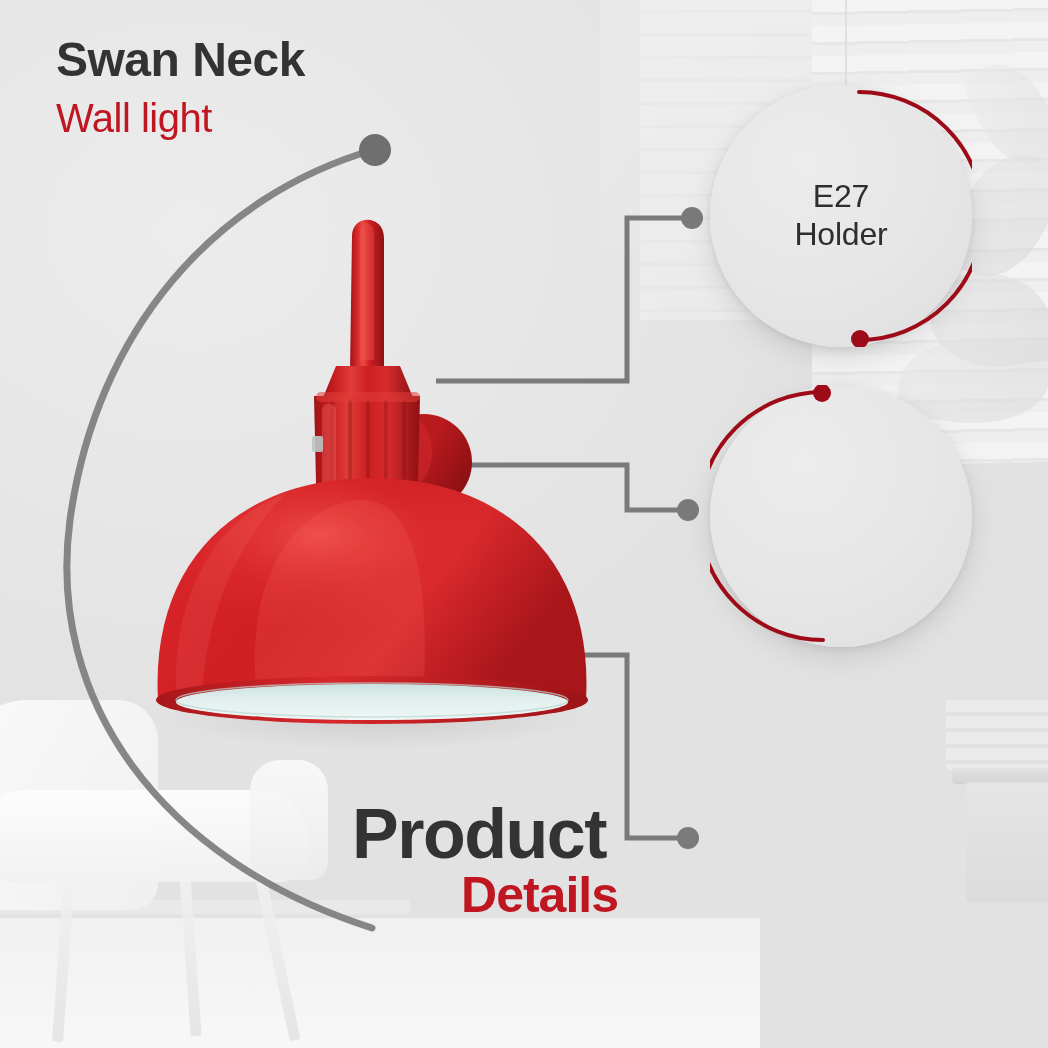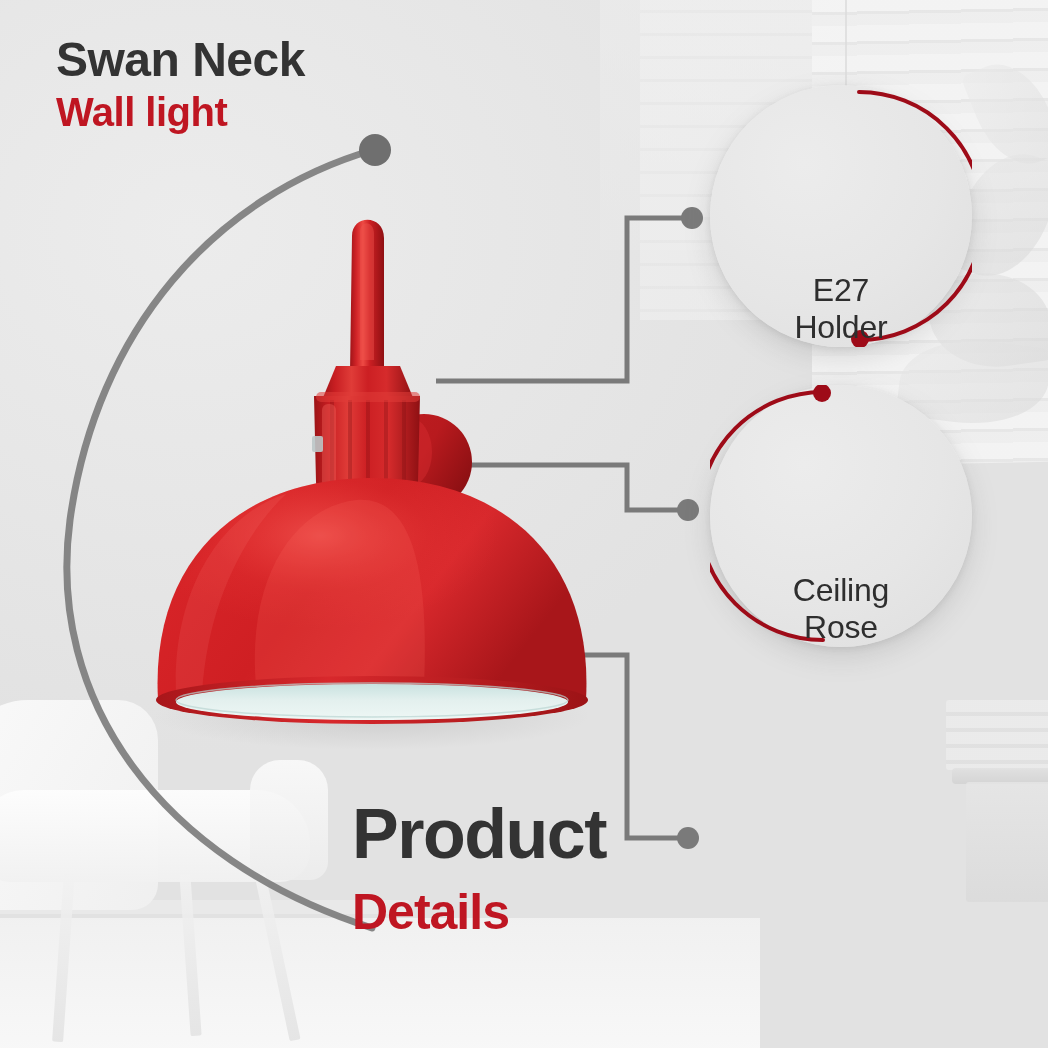--- a/index.html
+++ b/index.html
@@ -106,38 +106,38 @@
 
   
   .connectors{position:absolute;left:0;top:0;width:1048px;height:1048px;pointer-events:none;}
 
   
   .title-block{position:absolute;left:56px;top:36px;}
   .title-l1{
     font-size:48px;font-weight:700;color:#333333;letter-spacing:-0.5px;line-height:1.0;
   }
   .title-l2{
-    font-size:40px;font-weight:700;color:#bf1622;letter-spacing:-0.5px;line-height:1.1;margin-top:6px;
+    font-size:40px;font-weight:400;color:#bf1622;letter-spacing:-0.5px;line-height:1.1;margin-top:12px;
   }
 
   .footer-block{position:absolute;left:352px;top:800px;width:266px;text-align:left;}
   .footer-l1{
     font-size:70px;font-weight:700;color:#333333;letter-spacing:-1.5px;line-height:0.98;
   }
   .footer-l2{
     font-size:50px;font-weight:700;color:#bf1622;letter-spacing:-1px;line-height:1.0;
-    text-align:left;margin-top:18px;
+    text-align:right;margin-top:1px;
   }
 
   
   .badge{
     position:absolute;width:262px;height:262px;border-radius:50%;
     background:radial-gradient(circle at 36% 30%, #ececec 0%, #e6e6e6 55%, #dedede 100%);
     box-shadow:0 10px 26px rgba(120,120,120,.22), 0 2px 6px rgba(120,120,120,.16);
-    display:flex;align-items:flex-end;justify-content:center;
+    display:flex;align-items:center;justify-content:center;
   }
   .badge-label{
     position:relative;z-index:3;
     font-size:32px;font-weight:500;color:#2e2e2e;
     text-align:center;line-height:1.18;letter-spacing:-0.2px;
     white-space:pre-line;
   }
   .badge-arc{position:absolute;left:0;top:0;width:262px;height:262px;z-index:2;}
 </style>
 </head>
@@ -295,18 +295,16 @@
     </svg>
     <div class="badge-label">E27
 Holder</div>
   </div>
 
   <div class="badge" style="left:710px;top:385px;">
     <svg class="badge-arc" viewBox="0 0 262 262">
       <path d="M 113 7 A 124 124 0 0 0 113 255" fill="none" stroke="#9e0b18" stroke-width="4" stroke-linecap="round"></path>
       <circle cx="112" cy="8" r="9" fill="#9e0b18"></circle>
     </svg>
-    <div class="badge-label">Ceiling
-Rose</div>
   </div>
 
 
 </div>
 
 </body></html>

